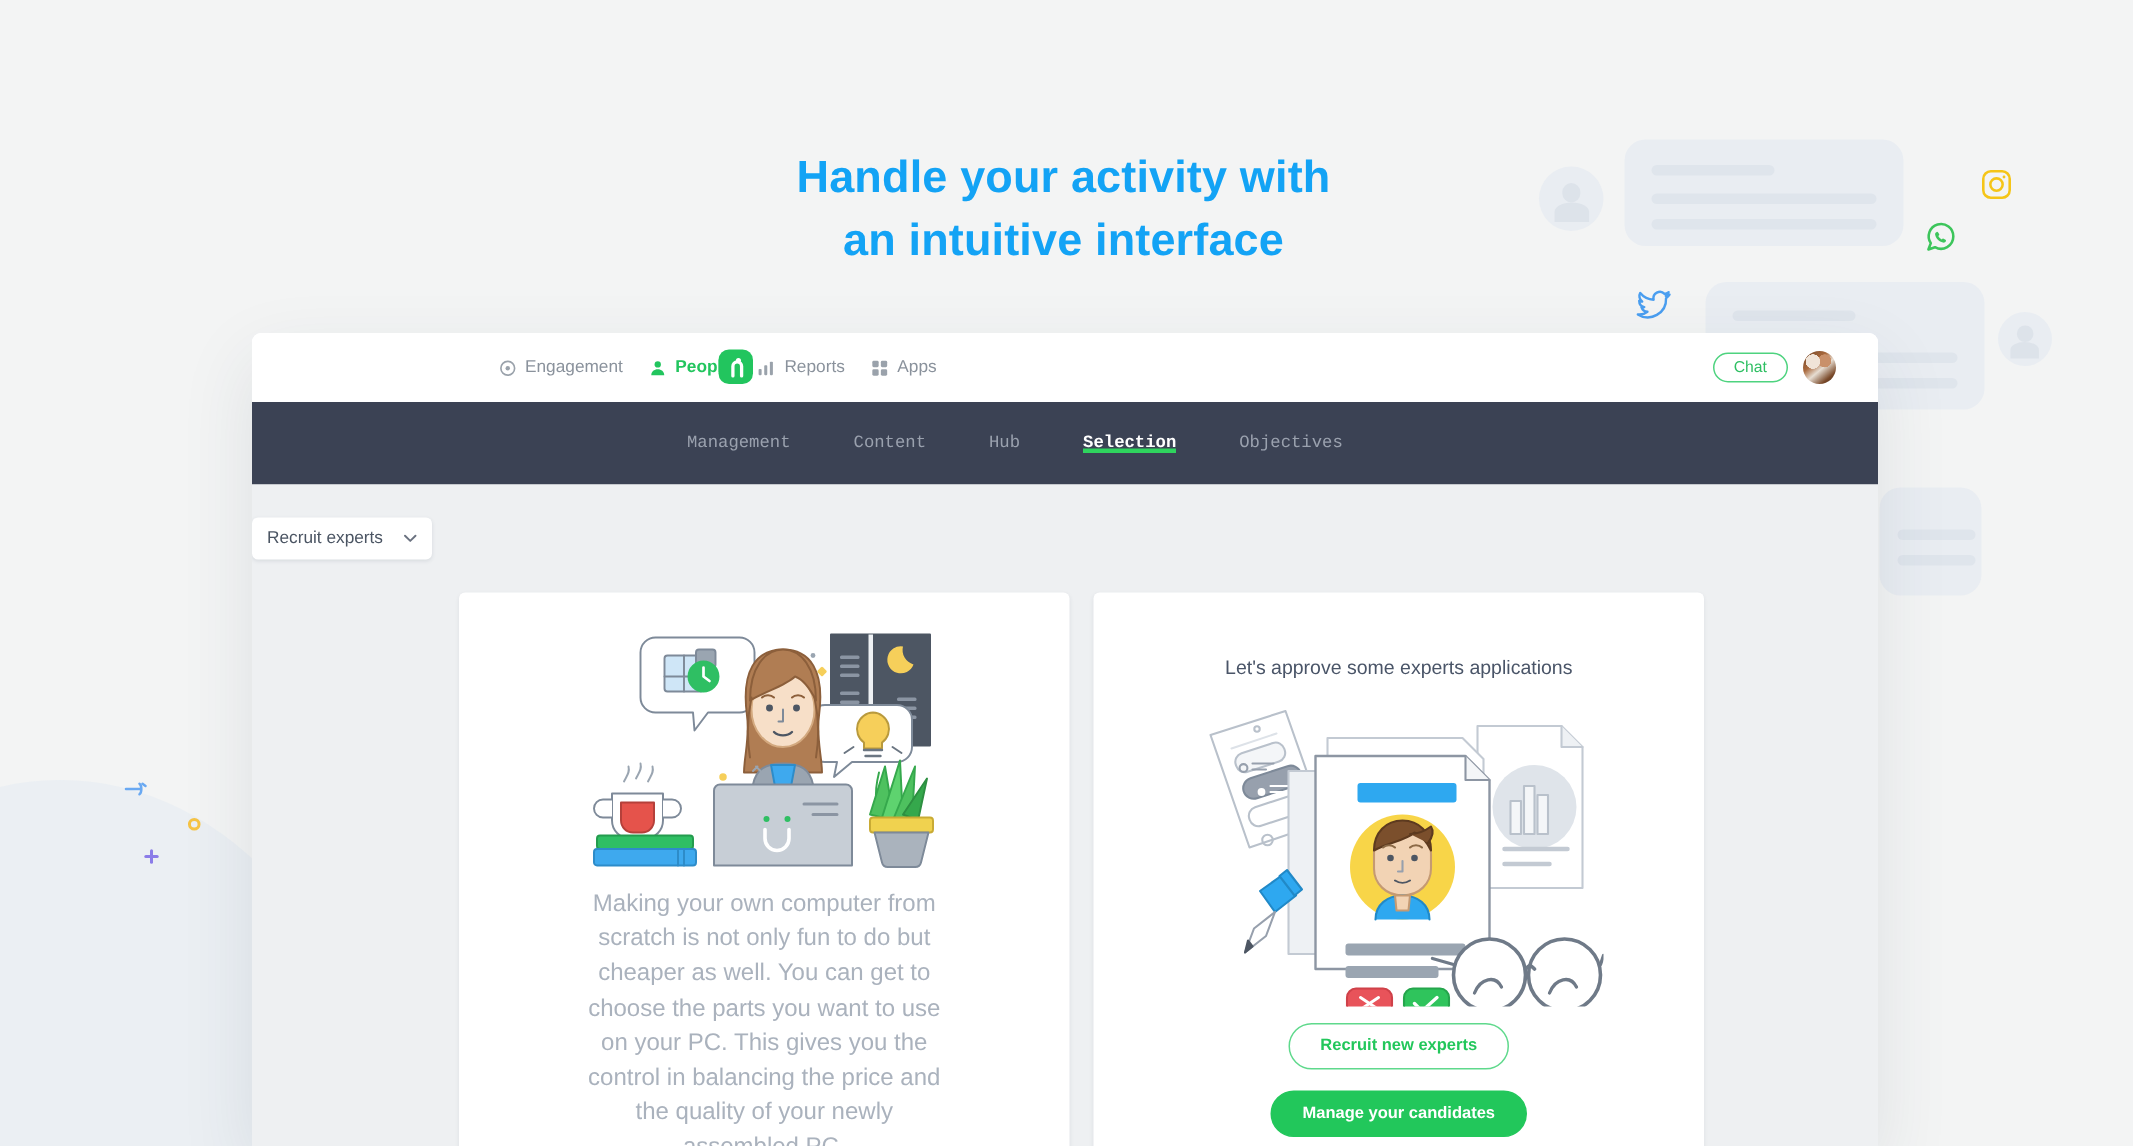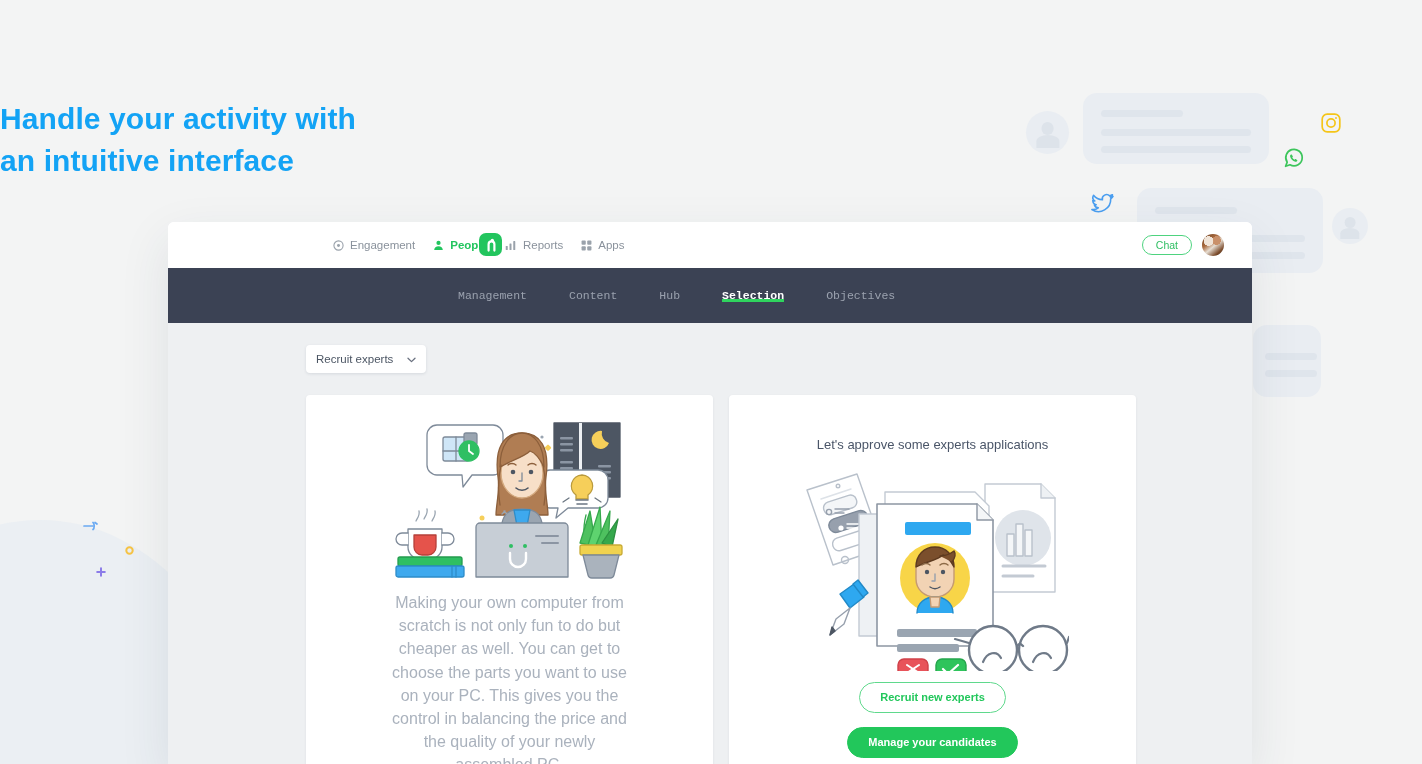--- a/index.html
+++ b/index.html
@@ -88,21 +88,21 @@
     font-size:11.5px;color:#9aa1ae;padding:0 0;margin-right:42px;cursor:pointer;
   }
   .sub-item.active{color:#ffffff;font-weight:bold;}
   .sub-item.active::after{
     content:"";position:absolute;left:0;right:0;bottom:0;height:3px;background:#2fd45e;
   }
 
   
   .content{background:#eef0f2;height:462px;padding:22px 0 0 0;}
   .dropdown{
-    margin-left:138px;width:100px;background:#fff;border-radius:4px;
+    width:100px;background:#fff;border-radius:4px;
     box-shadow:0 1px 3px rgba(40,55,80,.12);
     font-size:11.5px;color:#4b5563;padding:8px 10px;
     display:flex;align-items:center;justify-content:space-between;cursor:pointer;
   }
   .cards{display:flex;gap:16px;margin:22px 0 0 138px;}
   .card{
     background:#fff;border-radius:4px;width:407px;
     box-shadow:0 1px 3px rgba(40,55,80,.08);
     padding:20px 24px 0;box-sizing:border-box;
     display:flex;flex-direction:column;align-items:center;
@@ -186,21 +186,21 @@
     </svg>
   </span>
   <span class="sparkle" style="left:95px;top:564px;">
     <svg width="12" height="12" viewBox="0 0 12 12" fill="none" stroke="#8b7ce8" stroke-width="2" stroke-linecap="round">
       <path d="M6 2.2v7.6"></path>
         <path d="M2.2 6h7.6"></path>
     </svg>
   </span>
 </div>
 
-<div style="position:absolute;left:0;right:4px;top:98px;text-align:left;">
+<div style="position:absolute;left:0;right:4px;top:98px;text-align:center;">
   <div style="font-size:30px;font-weight:bold;color:#13a3f5;line-height:1.4;letter-spacing:.1px;">Handle your activity with</div>
   <div style="font-size:30px;font-weight:bold;color:#13a3f5;line-height:1.4;letter-spacing:.1px;">an intuitive interface</div>
 </div>
 
 <div class="app-window">
 
   <div class="topnav">
 
     <div class="logo">
       <svg width="15" height="15" viewBox="0 0 15 15">

